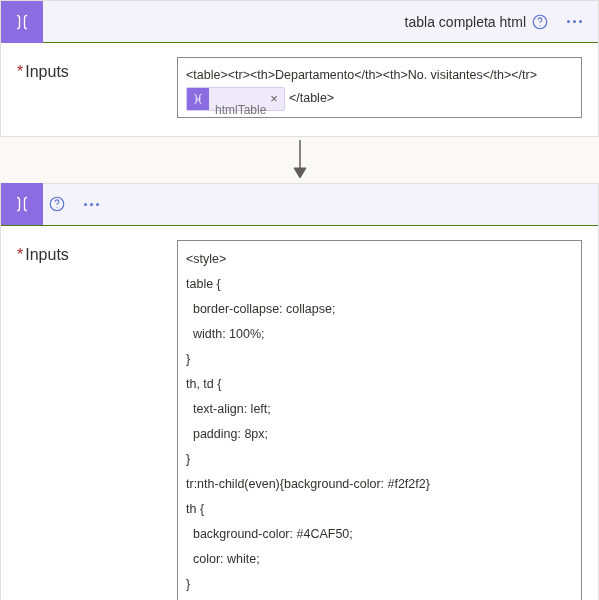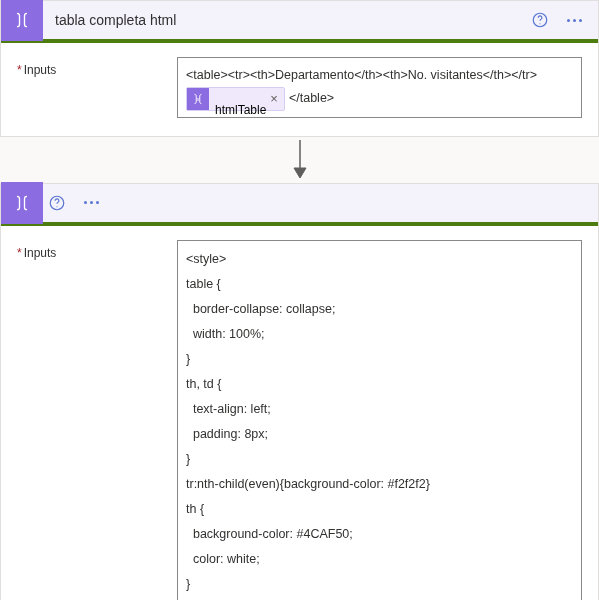--- a/index.html
+++ b/index.html
@@ -14,22 +14,23 @@
   }
   .step {
     border: 1px solid #e1dfdd;
     background: #ffffff;
     margin-bottom: 0;
   }
   .step-header {
     display: flex;
     align-items: center;
     background: #f4f2fb;
-    border-bottom: 4px solid #4d7c0f;
+    border-bottom: 1px solid #4d7c0f;
     height: 42px;
+    text-align: right;
   }
   .step-icon-box {
     width: 42px;
     height: 42px;
     background: #8C6CE1;
     display: flex;
     align-items: center;
     justify-content: center;
     flex-shrink: 0;
   }
@@ -69,21 +70,21 @@
     display: flex;
     padding: 14px 16px 18px 16px;
     gap: 10px;
   }
   .field-label-col {
     width: 150px;
     flex-shrink: 0;
     padding-top: 6px;
   }
   .field-label {
-    font-size: 12px;
+    font-size: 16px;
     color: #323130;
   }
   .field-label::before {
     content: "*";
     color: #a4262c;
     margin-right: 2px;
   }
   .field-input-col { flex: 1; }
   .input-box {
     border: 1px solid #8a8886;
@@ -113,21 +114,21 @@
   }
   .token-chip .chip-icon {
     width: 22px;
     height: 22px;
     background: #8C6CE1;
     display: flex;
     align-items: center;
     justify-content: center;
     margin-right: 6px;
   }
-  .token-chip .chip-label { color: #000000; margin-right: 4px; margin-top: 24px; }
+  .token-chip .chip-label { color: #737373; margin-right: 4px; margin-top: 24px; }
   .token-chip .chip-close { color: #605e5c; cursor: pointer; font-size: 13px; }
   .css-pre {
     white-space: pre;
     font-family: "Segoe UI", Arial, sans-serif;
     font-size: 12.5px;
     line-height: 2;
     color: #323130;
   }
   .arrow-connector {
     display: flex;

